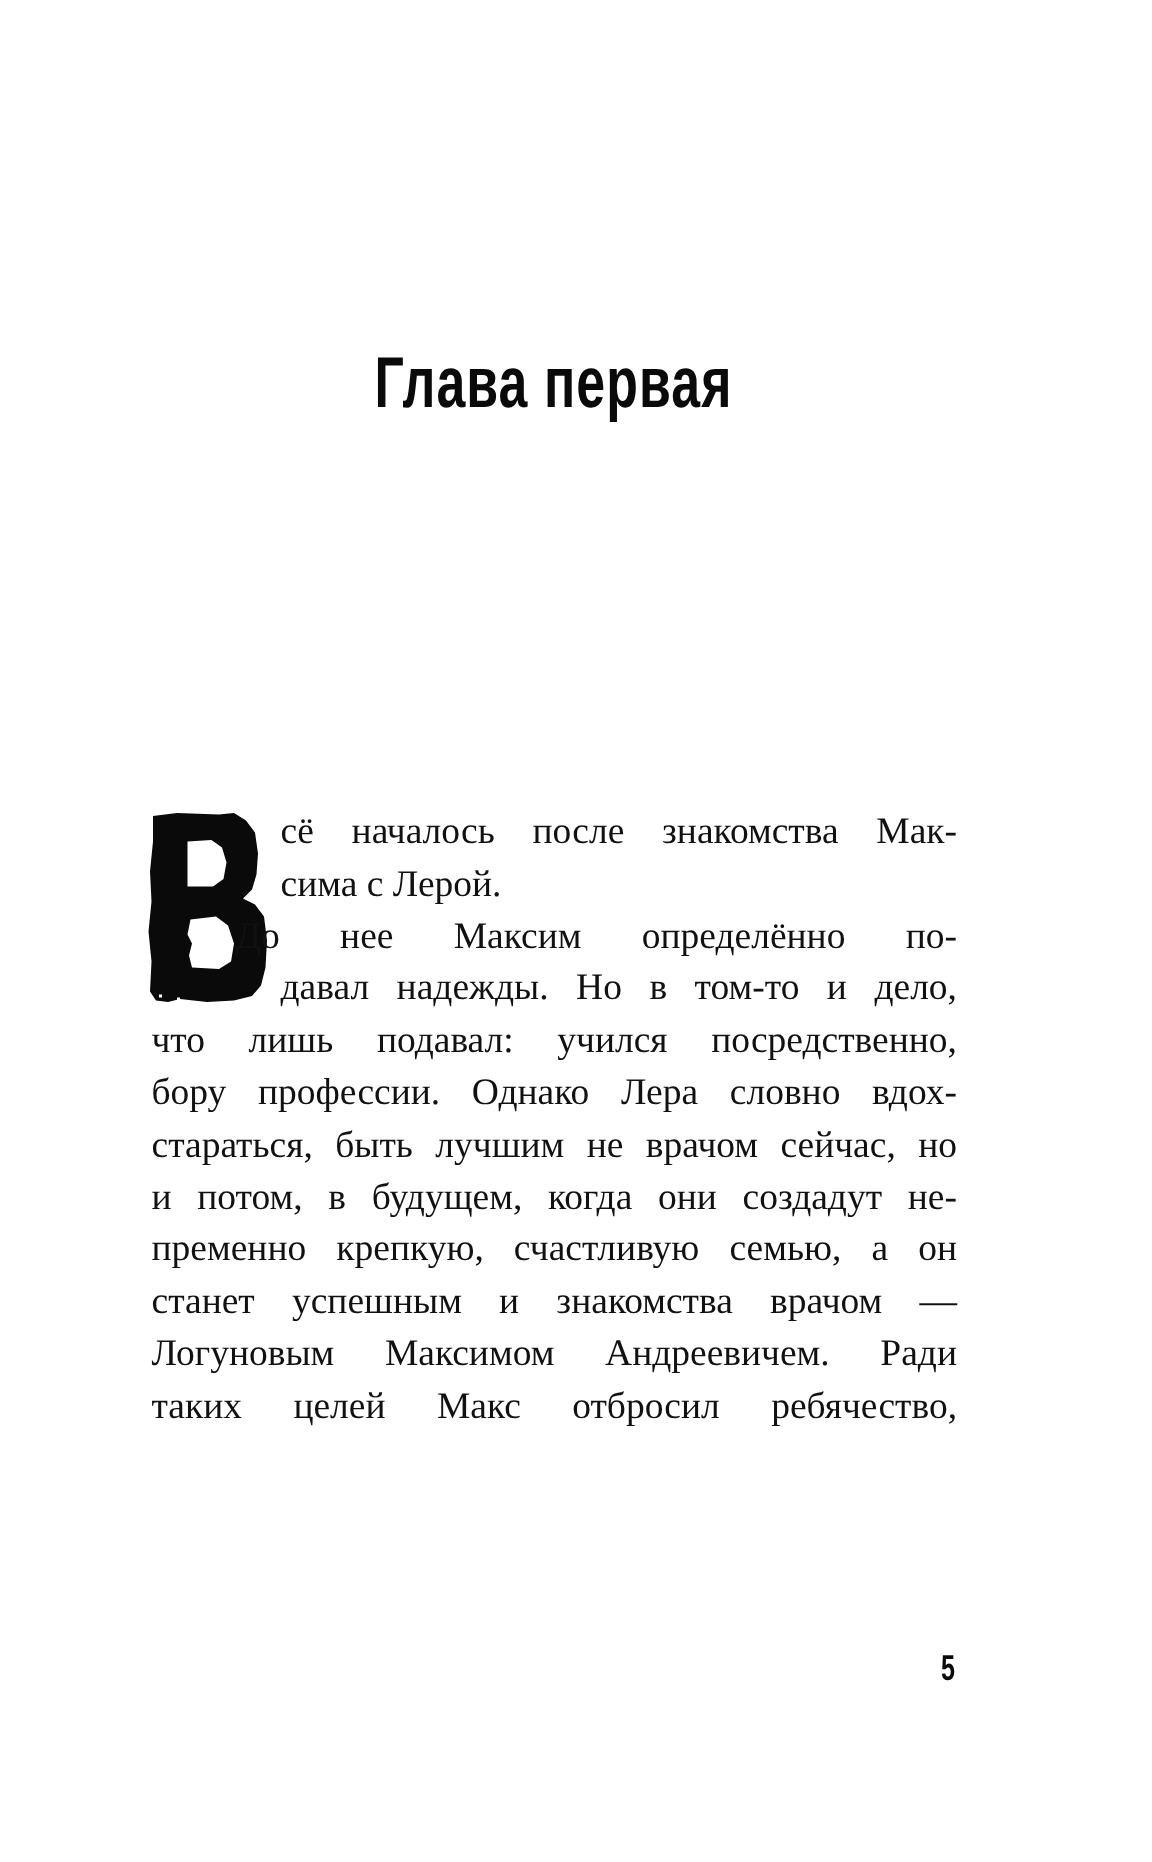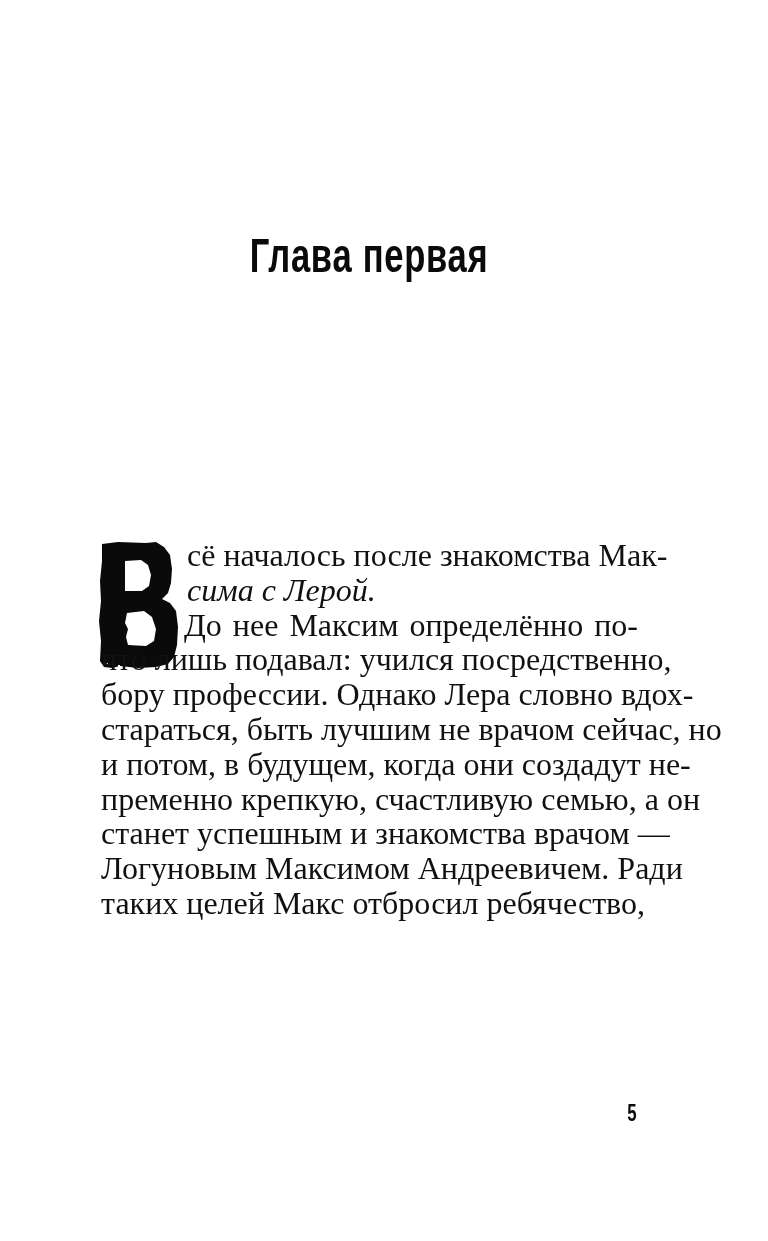--- a/index.html
+++ b/index.html
@@ -35,34 +35,33 @@
       transform-origin: 369px 0;
       color: #0a0a0a;
       line-height: 60px;
     }
     .body-text {
       position: absolute;
       left: 101px;
       top: 538px;
       width: 537px;
       font-family: "Liberation Serif", serif;
-      font-size: 32px;
+      font-size: 25px;
       line-height: 34.8px;
       color: #111111;
     }
     .line {
       display: block;
       height: 34.8px;
       white-space: nowrap;
       text-align: justify;
       text-align-last: justify;
     }
     .line.last {
       text-align-last: left;
-      font-style: italic;
     }
     .line.dc {
       padding-left: 86px;
     }
     .dropcap {
       position: absolute;
       left: 98px;
       top: 541px;
       width: 81px;
       height: 128px;
@@ -96,21 +95,22 @@
       L22,125 L14,127 L6,126 L2,120 L3,100 L1,80 L3,60 L2,40 L4,20 Z
       M27,20 L27,50 L44,50 L51,45 L53,34 L50,24 L43,19 Z
       M29,72 L27,82 L30,88 L28,96 L30,104 L48,105 L56,100 L58,88 L54,76 L46,70 Z" fill-rule="evenodd"></path>
     <rect x="8" y="122" width="2" height="2" fill="#ffffff"></rect>
     <rect x="20" y="124" width="2" height="2" fill="#ffffff"></rect>
   </svg>
 
   <div class="body-text">
     <span class="line dc">сё началось после знакомства Мак-</span>
     <span class="line dc last">сима с Лерой.</span>
-    <span class="line dc" style="padding-left:83px">До нее Максим определённо по-</span>
+    <span class="line dc" style="padding-left:56px">До нее Максим определённо по-</span>
+    <span class="line dc">давал надежды. Но в том-то и дело,</span>
     <span class="line">что лишь подавал: учился посредственно,</span>
     <span class="line">бору профессии. Однако Лера словно вдох-</span>
     <span class="line">стараться, быть лучшим не врачом сейчас, но</span>
     <span class="line">и потом, в будущем, когда они создадут не-</span>
     <span class="line">пременно крепкую, счастливую семью, а он</span>
     <span class="line">станет успешным и знакомства врачом —</span>
     <span class="line">Логуновым Максимом Андреевичем. Ради</span>
     <span class="line">таких целей Макс отбросил ребячество,</span>
   </div>
 

